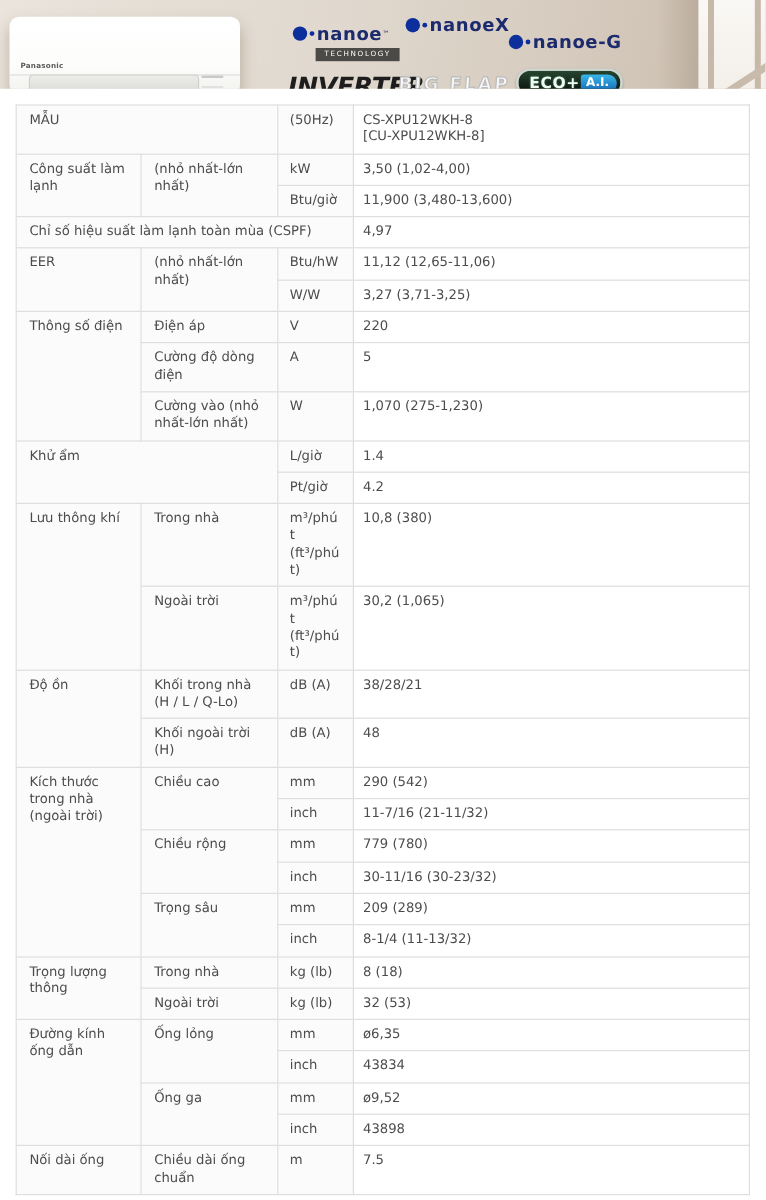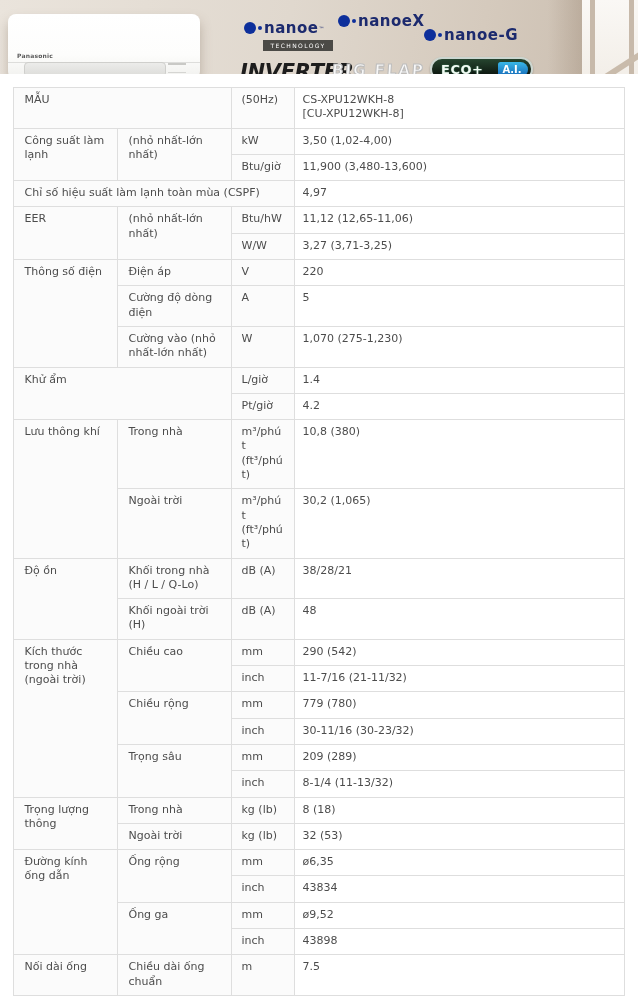--- a/index.html
+++ b/index.html
@@ -55,21 +55,21 @@
     color:#1d1d1d; letter-spacing:-.3px; }
   .lg-bigflap { left:332px; top:61px; font-size:15px; font-weight:800; letter-spacing:2px;
     color:#f7f7f7; -webkit-text-stroke:1px #bdbdbd;
     text-shadow:0 1px 1px rgba(0,0,0,.12); transform:skewX(-4deg); }
   .lg-eco { left:430px; top:57px; display:flex; align-items:flex-end;
     background:linear-gradient(180deg,#26452f,#070b08);
     border:2px solid #ccd6d0; border-radius:13px; padding:2px 3px 2px 9px; height:24px;
     box-shadow:0 1px 2px rgba(0,0,0,.3); }
   .eco-main { font-size:13px; font-weight:900; color:#f2faf4; letter-spacing:.5px;
     text-shadow:0 0 2px rgba(90,200,140,.6); }
-  .eco-ai { margin-left:15px; font-size:10px; font-weight:bold; color:#ffffff;
+  .eco-ai { margin-left:1px; font-size:10px; font-weight:bold; color:#ffffff;
     background:linear-gradient(180deg,#39b7e8,#1566b5);
     border-radius:3px 9px 9px 3px; padding:2px 6px 2px 4px; }
 
   
   table.spec { width:610px; margin:13px auto 0; border-collapse:collapse; table-layout:fixed; }
   table.spec td {
     border:1px solid #dedede; padding:5px 10px 6px; font-size:11px; line-height:1.3;
     color:#4c4c4c; vertical-align:top; white-space:pre-line; background:#fbfbfb;
     word-wrap:break-word;
   }
@@ -245,21 +245,21 @@
         <td class="lbl">kg (lb)</td>
         <td class="val">8 (18)</td>
       </tr>
       <tr>
         <td class="lbl">Ngoài trời</td>
         <td class="lbl">kg (lb)</td>
         <td class="val">32 (53)</td>
       </tr>
       <tr>
         <td rowspan="4" class="lbl">Đường kính ống dẫn</td>
-        <td rowspan="2" class="lbl">Ống rộng</td>
+        <td rowspan="2" class="lbl">Ống lỏng</td>
         <td class="lbl">mm</td>
         <td class="val">ø6,35</td>
       </tr>
       <tr>
         <td class="lbl">inch</td>
         <td class="val">43834</td>
       </tr>
       <tr>
         <td rowspan="2" class="lbl">Ống ga</td>
         <td class="lbl">mm</td>

